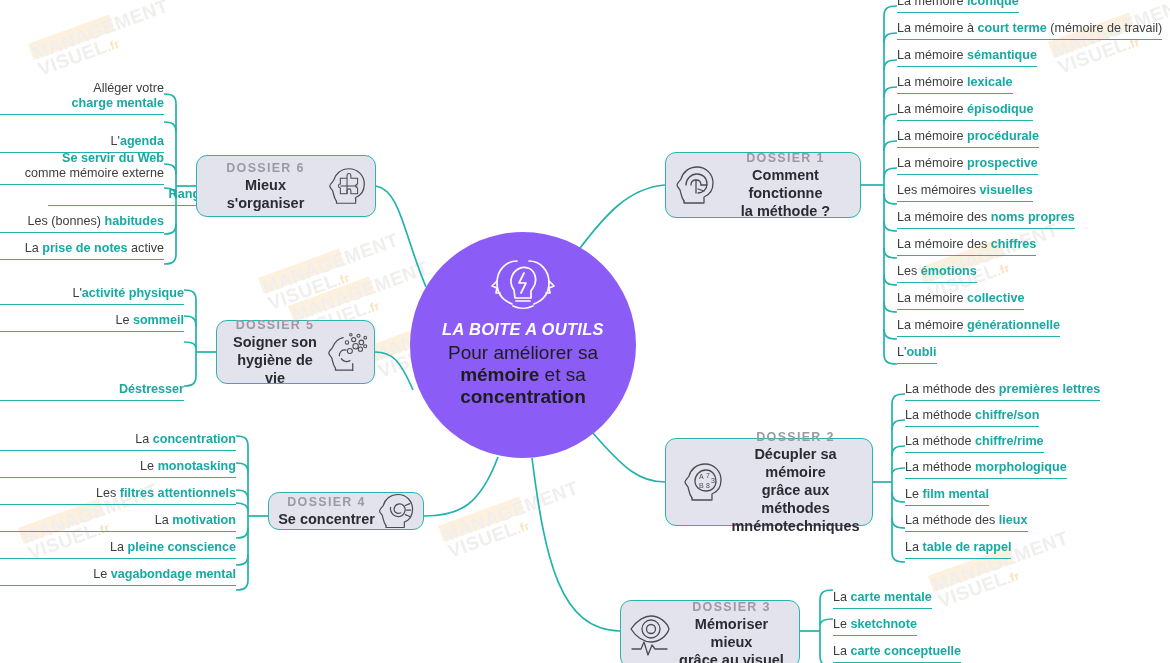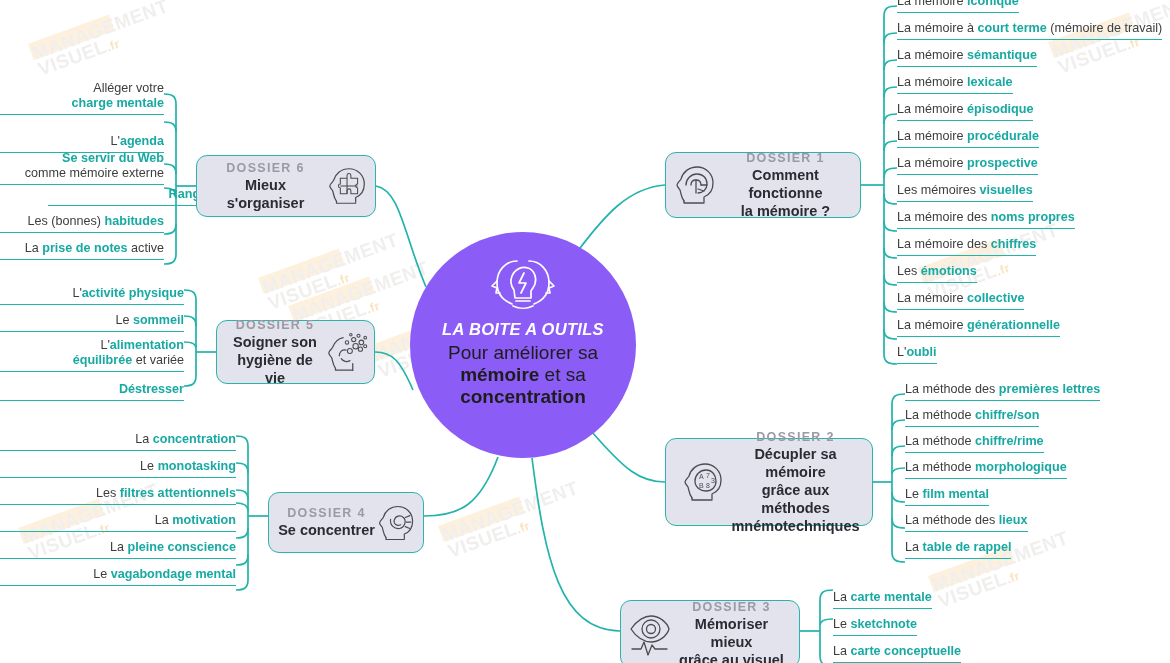--- a/index.html
+++ b/index.html
@@ -276,21 +276,21 @@
           <path d="M24,19 L24,32"></path>
           <path d="M29,24 L35,24"></path>
           <path d="M26,28 L32,30"></path>
         </g>
       </svg>
     </div>
     <div class="dsr-txt" style="flex:1;">
       <div class="dsr-kicker">DOSSIER 1</div>
       <div class="dsr-title">
         <span>Comment fonctionne</span><br>
-        <span>la mémoire ?</span>
+        <span>la méthode ?</span>
       </div>
     </div>
   </div>
 
   <div class="leaf r" style="left:897px;top:-6px;"><span>La mémoire </span><em>iconique</em><span></span></div>
   <div class="leaf r" style="left:897px;top:21px;"><span>La mémoire à </span><em>court terme</em><span> (mémoire de travail)</span></div>
   <div class="leaf r" style="left:897px;top:48px;"><span>La mémoire </span><em>sémantique</em><span></span></div>
   <div class="leaf r" style="left:897px;top:75px;"><span>La mémoire </span><em>lexicale</em><span></span></div>
   <div class="leaf r" style="left:897px;top:102px;"><span>La mémoire </span><em>épisodique</em><span></span></div>
   <div class="leaf r" style="left:897px;top:129px;"><span>La mémoire </span><em>procédurale</em><span></span></div>
@@ -355,21 +355,21 @@
         <span>Mémoriser mieux</span><br>
         <span>grâce au visuel</span>
       </div>
     </div>
   </div>
 
   <div class="leaf r" style="left:833px;top:590px;"><span>La </span><em>carte mentale</em></div>
   <div class="leaf r" style="left:833px;top:617px;"><span>Le </span><em>sketchnote</em></div>
   <div class="leaf r" style="left:833px;top:644px;"><span>La </span><em>carte conceptuelle</em></div>
 
-  <div class="dossier ico-right" style="left:268px;top:492px;width:156px;height:61px;padding:0 4px 0 9px;">
+  <div class="dossier ico-right" style="left:268px;top:492px;width:156px;height:38px;padding:0 4px 0 9px;">
     <div class="dsr-txt" style="flex:1;">
       <div class="dsr-kicker">DOSSIER 4</div>
       <div class="dsr-title">
         <span>Se concentrer</span>
       </div>
     </div>
     <div class="dsr-icon">
       <svg width="44" height="44" viewBox="0 0 48 48">
         <g fill="none" stroke="#4c4c55" stroke-width="1.3" stroke-linecap="round" stroke-linejoin="round">
           <path d="M12,40 C9,36 9,32 8,29 C7,27 5,26 5,24 C5,22 8,20 9,18 C11,11 17,6 25,6 C34,6 41,13 41,22 C41,29 37,34 32,36 L32,41"></path>
@@ -418,24 +418,20 @@
           <circle cx="36" cy="7" r="1.6"></circle>
           <circle cx="43" cy="9" r="1.4"></circle>
           <circle cx="28" cy="6" r="1.3"></circle>
         </g>
       </svg>
     </div>
   </div>
 
   <div class="leaf l" style="left:0px;top:286px;width:184px;"><span>L'</span><em>activité physique</em></div>
   <div class="leaf l" style="left:0px;top:313px;width:184px;"><span>Le </span><em>sommeil</em></div>
-  <div class="leaf l" style="left:0px;top:338px;width:184px;">
-    <span>L'</span><em>alimentation</em>
-    <span class="two"><em>équilibrée</em><span> et variée</span></span>
-  </div>
   <div class="leaf l" style="left:0px;top:382px;width:184px;"><span></span><em>Déstresser</em></div>
 
   <div class="dossier ico-right" style="left:196px;top:155px;width:180px;height:62px;padding:0 4px 0 9px;">
     <div class="dsr-txt" style="flex:1;">
       <div class="dsr-kicker">DOSSIER 6</div>
       <div class="dsr-title">
         <span>Mieux s'organiser</span>
       </div>
     </div>
     <div class="dsr-icon">

